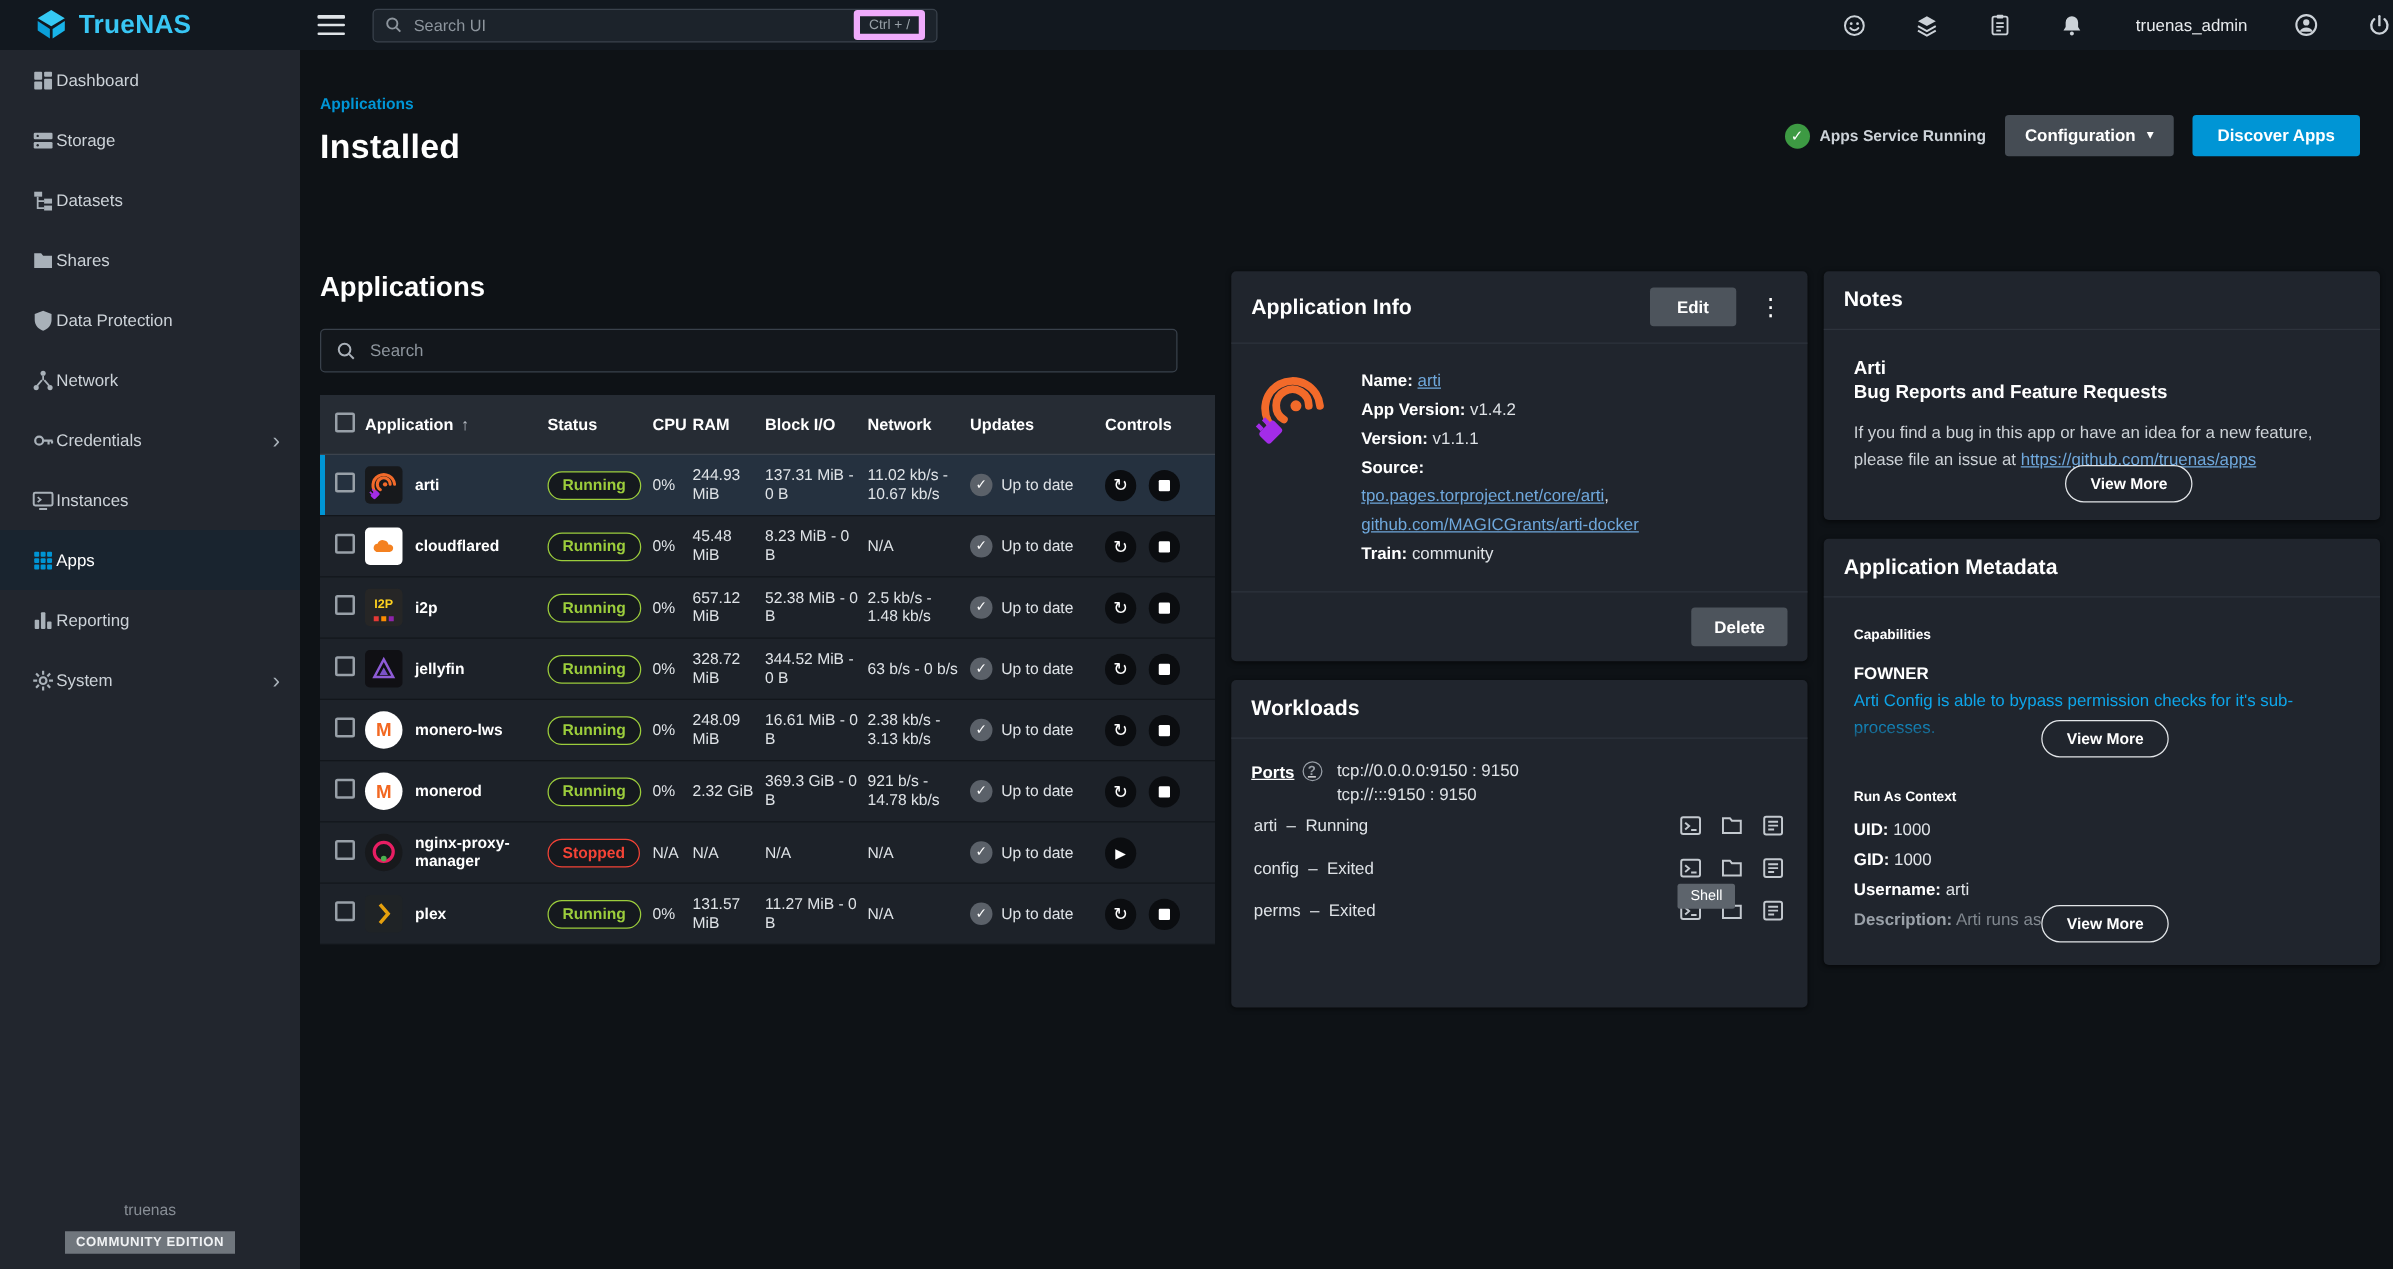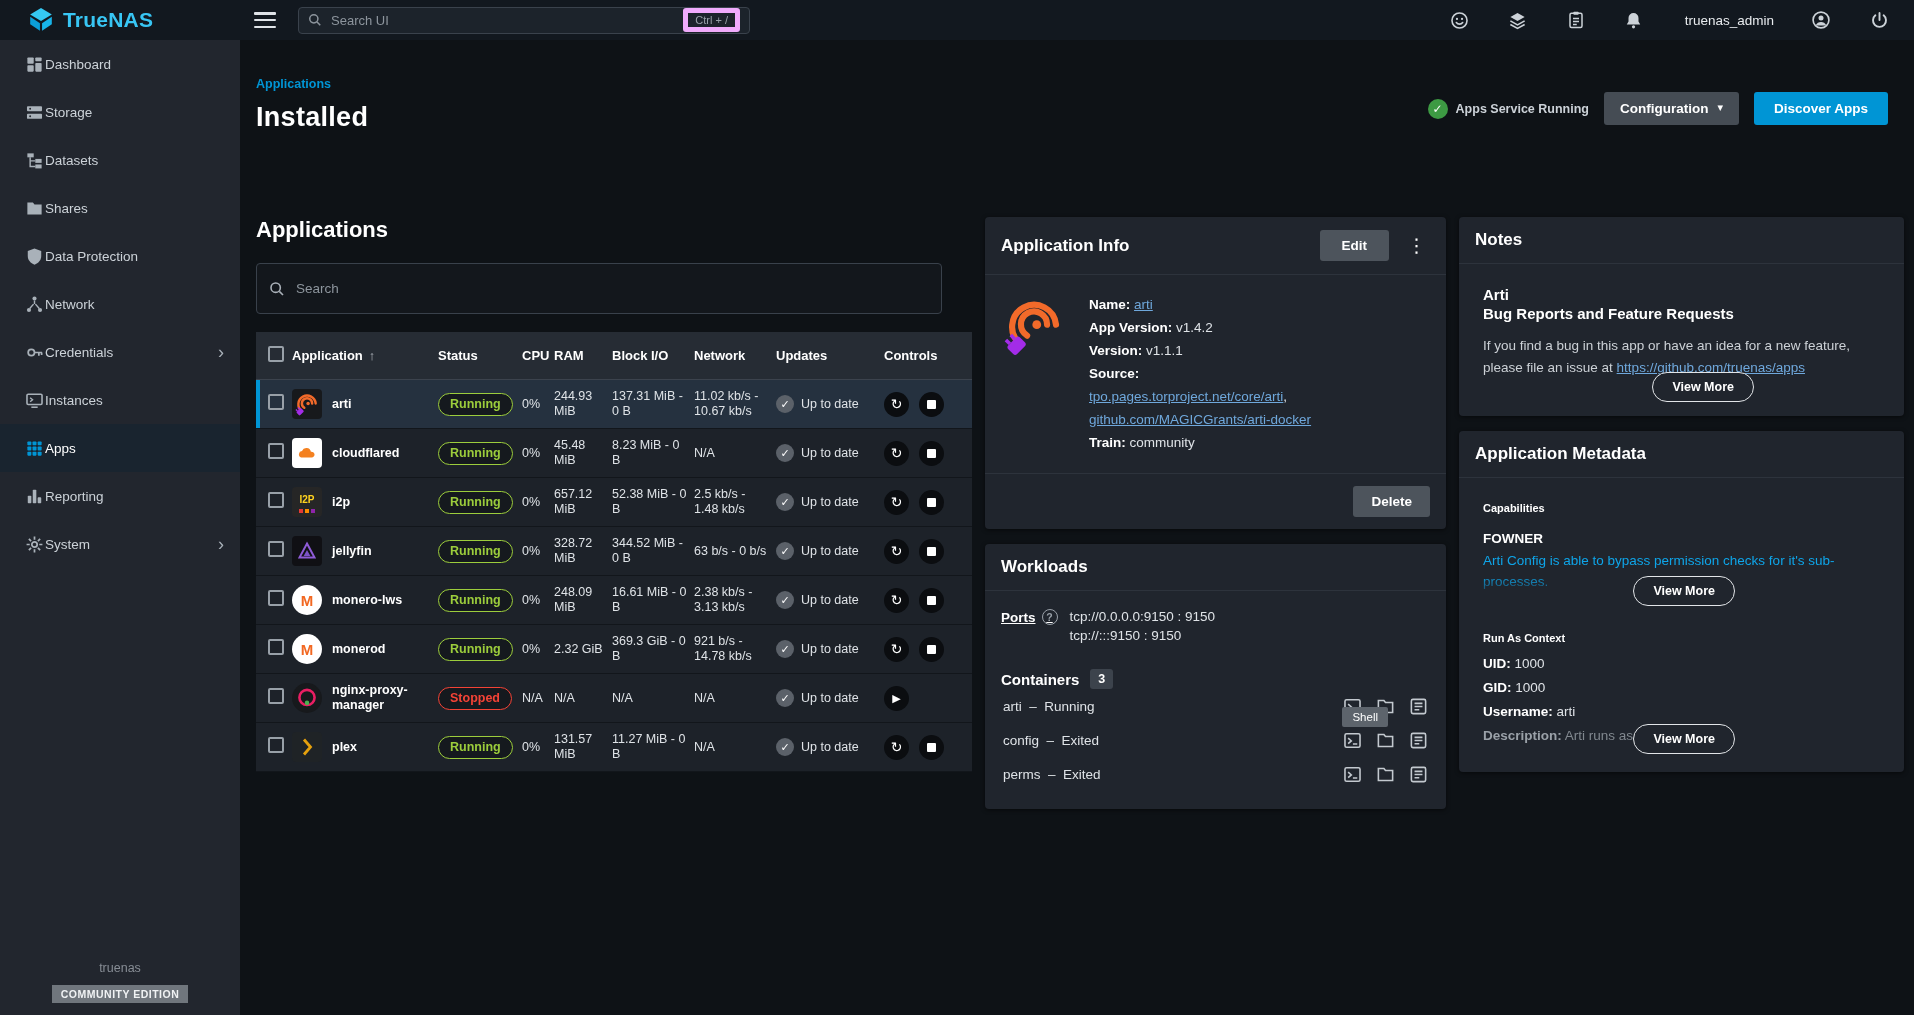--- a/index.html
+++ b/index.html
@@ -10,21 +10,21 @@
   
   .topbar{position:fixed;top:0;left:0;right:0;height:40px;background:#12181f;display:flex;align-items:center;z-index:50;}
   .brand{width:240px;display:flex;align-items:center;gap:9px;padding-left:28px;flex:none;}
   .brand-name{color:#38c6f4;font-size:21px;font-weight:600;letter-spacing:.2px;}
   .hamburger{margin-left:14px;width:22px;height:16px;display:flex;flex-direction:column;justify-content:space-between;background:none;border:none;cursor:pointer;}
   .hamburger span{display:block;height:2.5px;background:#dfe3e7;border-radius:1px;}
   .searchbar{margin-left:22px;width:452px;height:27px;background:#1c232b;border:1px solid #3a424c;border-radius:4px;display:flex;align-items:center;gap:9px;padding:0 9px;}
   .searchbar input{flex:1;background:transparent;border:none;outline:none;color:#cfd5da;font-size:13px;font-family:inherit;}
   .searchbar input::placeholder{color:#8d959d;}
   .search-hint{border:5px solid #f0abfc;border-radius:3px;font-size:11px;color:#98a0a8;padding:1px 7px;white-space:nowrap;}
-  .topbar-right{margin-left:auto;display:flex;align-items:center;gap:36px;padding-right:24px;color:#ccd2d8;}
+  .topbar-right{margin-left:auto;display:flex;align-items:center;gap:36px;color:#ccd2d8;}
   .tb-icon{background:none;border:none;color:#ccd2d8;width:22px;height:22px;display:flex;align-items:center;justify-content:center;cursor:pointer;padding:0;}
   .username{font-size:13.5px;color:#e8ebee;margin-left:4px;}
 
   
   .sidebar{position:fixed;top:40px;left:0;bottom:0;width:240px;background:#22262e;z-index:40;}
   .nav-item{height:48px;display:flex;align-items:center;gap:0;padding:0 16px 0 23px;color:#ccd2d8;font-size:13.5px;cursor:pointer;}
   .nav-item.active{background:#19242f;color:#fff;}
   .nicon{width:22px;height:22px;color:#a9b1b9;display:flex;align-items:center;justify-content:center;flex:none;}
   .nav-item.active .nicon{color:#0095d5;}
   .nav-chevron{margin-left:auto;color:#a9b1b9;font-size:18px;line-height:1;}
@@ -42,21 +42,21 @@
   .svc-dot{width:20px;height:20px;border-radius:50%;background:#3d9a43;color:#fff;font-size:12px;display:flex;align-items:center;justify-content:center;}
   .btn{border:none;border-radius:3px;font-weight:700;font-size:13.5px;font-family:inherit;cursor:pointer;display:inline-flex;justify-content:center;gap:9px;}
   .btn-gray{background:#454c54;color:#fff;padding:9px 16px;}
   .btn-blue{background:#0095d5;color:#fff;padding:9px 20px;}
   .caret{font-size:11px;}
 
   .main{display:grid;grid-template-columns:716px 461px 445px;gap:13px;padding-left:16px;margin-top:84px;align-items:start;}
 
   
   .section-title{font-size:22px;font-weight:700;color:#fff;margin-bottom:20px;}
-  .table-search{width:686px;height:51px;border:1px solid #39414b;border-radius:4px;background:#13171c;display:flex;align-items:center;gap:11px;padding:0 12px;}
+  .table-search{width:686px;height:35px;border:1px solid #39414b;border-radius:4px;background:#13171c;display:flex;align-items:center;gap:11px;padding:0 12px;}
   .table-search input{flex:1;background:transparent;border:none;outline:none;color:#dfe3e7;font-size:13.5px;font-family:inherit;}
   .table-search input::placeholder{color:#8d959d;}
   .apps-table{margin-top:18px;width:716px;}
   .tr{display:grid;grid-template-columns:36px 146px 84px 32px 58px 82px 82px 108px 88px;align-items:center;}
   .thead{height:48px;background:#262c34;border-bottom:1px solid #3c434d;font-weight:700;font-size:13px;color:#fff;}
   .trow{height:49px;background:#1d2229;border-bottom:1px solid #12161b;font-size:12.5px;color:#dfe3e7;cursor:pointer;}
   .trow.selected{background:#25313f;box-shadow:inset 4px 0 0 #0095d5;}
   .cell{padding-right:6px;line-height:15px;}
   .chk{width:16px;height:16px;border:2px solid #98a0a8;border-radius:2px;margin-left:12px;display:inline-block;cursor:pointer;background:transparent;}
   .sort{color:#b6bcc3;font-size:13px;margin-left:6px;}
@@ -626,24 +626,20 @@
             <span class="ports-label">
               <b>Ports</b>
               <span class="info-ic">?</span>
             </span>
             <span class="port-lines">
               <span>tcp://0.0.0.0:9150 : 9150</span>
               <span>tcp://:::9150 : 9150</span>
             </span>
           </div>
 
-          <div class="containers-head">
-            <span>Containers</span>
-            <span class="count-badge">3</span>
-          </div>
           <div class="shell-tip">Shell</div>
 
           <div class="cont-row">
             <span><span>arti</span>&nbsp;&nbsp;<span>–</span>&nbsp;&nbsp;<span>Running</span></span>
             <span class="cont-icons">
               <button class="icon-btn">
                   <svg width="19" height="19" viewBox="0 0 24 24">
                     <rect x="2.5" y="3.5" width="19" height="17" rx="2" fill="none" stroke="currentColor" stroke-width="2"></rect>
                     <path d="M6.5 9l4 3.5-4 3.5M12.5 16.5H18" fill="none" stroke="currentColor" stroke-width="2"></path>
                   </svg>

